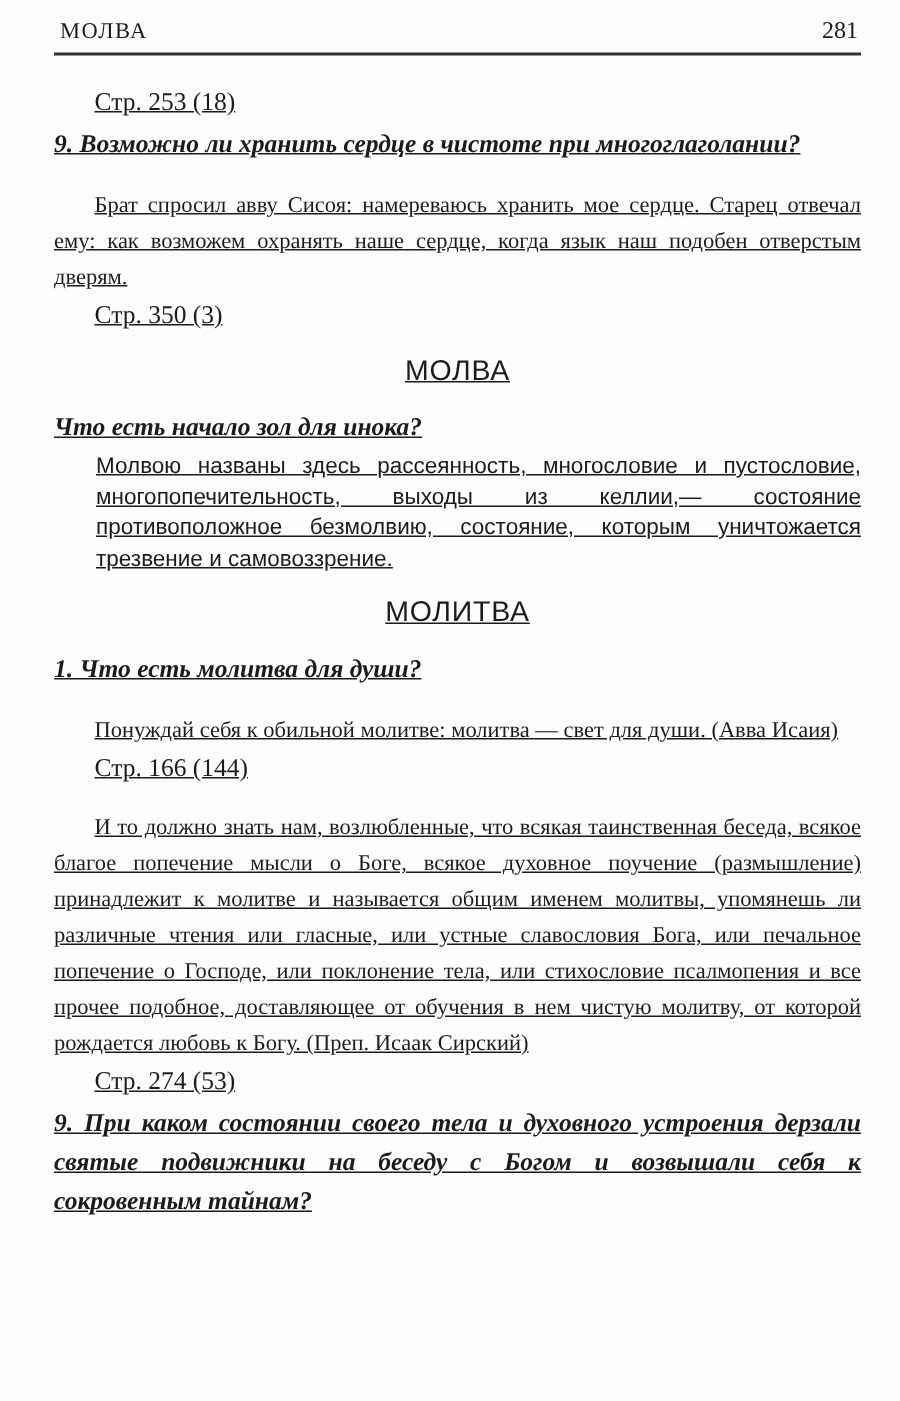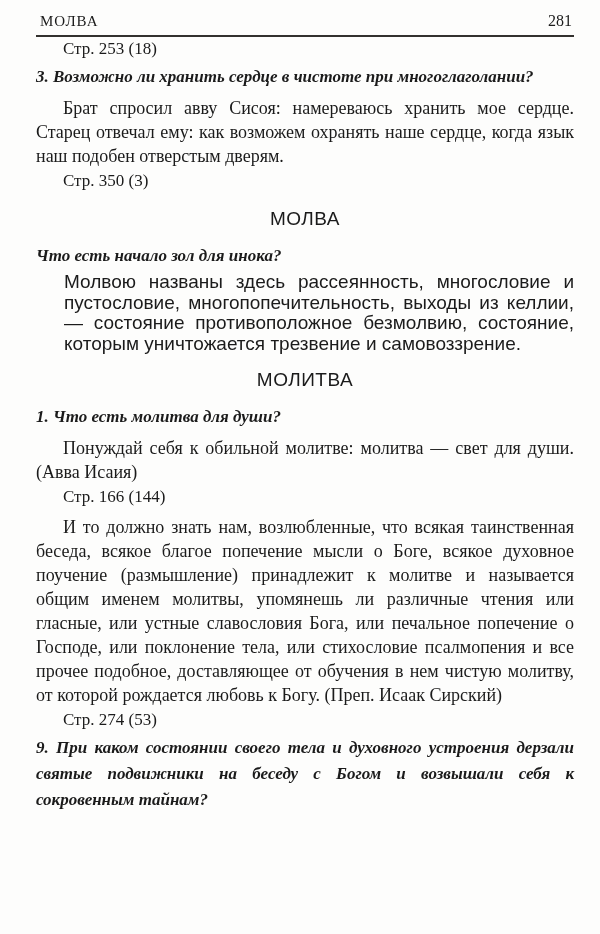--- a/index.html
+++ b/index.html
@@ -29,46 +29,47 @@
     border-bottom: 2px solid #33312e;
   }
   .running-title {
     font-size: 15px;
     letter-spacing: 1px;
   }
   .page-number {
     font-size: 16px;
   }
   .content {
-    padding-top: 0;
+    padding-top: 19px;
+    text-decoration: underline;
   }
   .ref {
     font-size: 17px;
     line-height: 24px;
     padding-left: 27px;
     margin: 0 0 3px 0;
   }
   .question {
     font-size: 17px;
     font-weight: bold;
     font-style: italic;
     line-height: 26px;
     text-align: justify;
     margin: 3px 0 3px 0;
   }
   .paragraph {
-    font-size: 18px;
+    font-size: 15px;
     line-height: 24px;
     text-align: justify;
     text-indent: 27px;
-    margin: 6px 0 1px 0;
+    margin: 16px 0 1px 0;
   }
   .note {
     font-family: "Liberation Sans", sans-serif;
-    font-size: 19px;
+    font-size: 15px;
     line-height: 20.5px;
     text-align: justify;
     margin: 2px 0 2px 28px;
   }
   .section-heading {
     font-family: "Liberation Sans", sans-serif;
     font-size: 19px;
     font-weight: 400;
     letter-spacing: 0.5px;
     text-align: center;
@@ -80,21 +81,21 @@
 
 <div class="page">
 
   <div class="running-header">
     <span class="running-title">МОЛВА</span>
     <span class="page-number">281</span>
   </div>
 
   <div class="content">
     <div class="ref">Стр. 253 (18)</div>
-    <div class="question">3. Возможно ли хранить сердце в чистоте при многоглаголании?</div>
+    <div class="question">9. Возможно ли хранить сердце в чистоте при многоглаголании?</div>
     <div class="paragraph">Брат спросил авву Сисоя: намереваюсь хранить мое сердце. Старец отвечал ему: как возможем охранять наше сердце, когда язык наш подобен отверстым дверям.</div>
     <div class="ref">Стр. 350 (3)</div>
     <div class="section-heading">МОЛВА</div>
     <div class="question">Что есть начало зол для инока?</div>
     <div class="note">Молвою названы здесь рассеянность, многословие и пустословие, многопопечительность, выходы из келлии,— состояние противоположное безмолвию, состояние, которым уничтожается трезвение и самовоззрение.</div>
     <div class="section-heading">МОЛИТВА</div>
     <div class="question">1. Что есть молитва для души?</div>
     <div class="paragraph">Понуждай себя к обильной молитве: молитва — свет для души. (Авва Исаия)</div>
     <div class="ref">Стр. 166 (144)</div>
     <div class="paragraph">И то должно знать нам, возлюбленные, что всякая таинственная беседа, всякое благое попечение мысли о Боге, всякое духовное поучение (размышление) принадлежит к молитве и называется общим именем молитвы, упомянешь ли различные чтения или гласные, или устные славословия Бога, или печальное попечение о Господе, или поклонение тела, или стихословие псалмопения и все прочее подобное, доставляющее от обучения в нем чистую молитву, от которой рождается любовь к Богу. (Преп. Исаак Сирский)</div>

